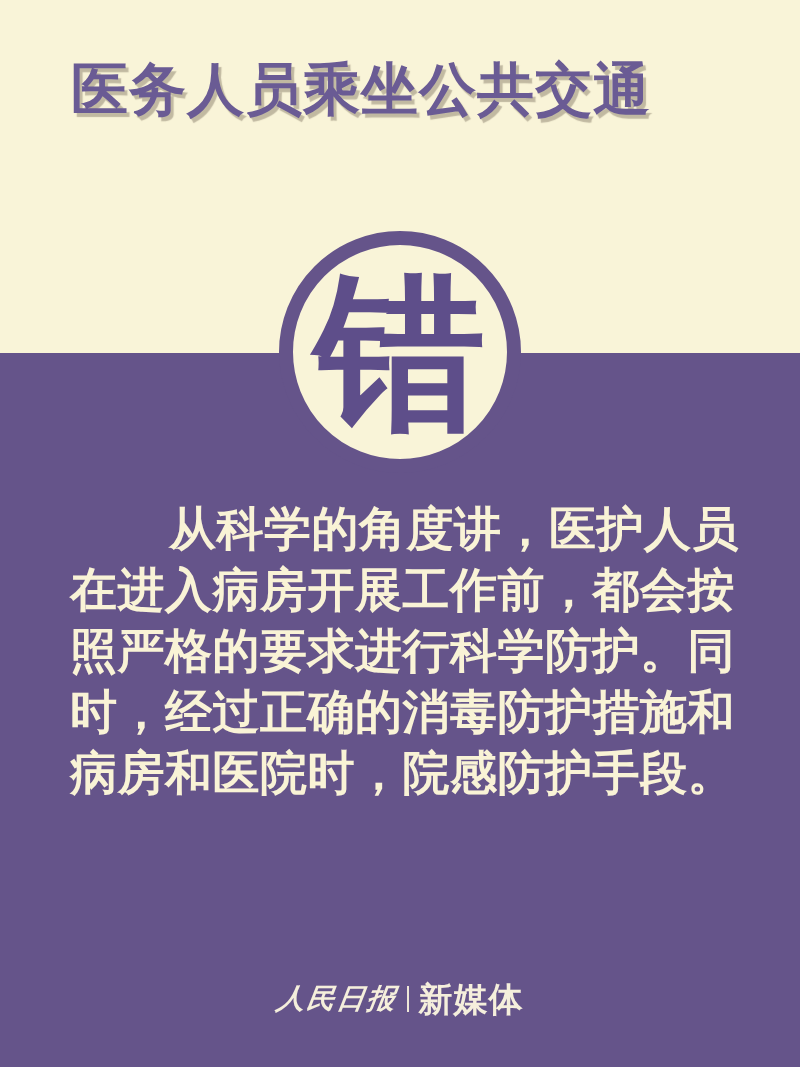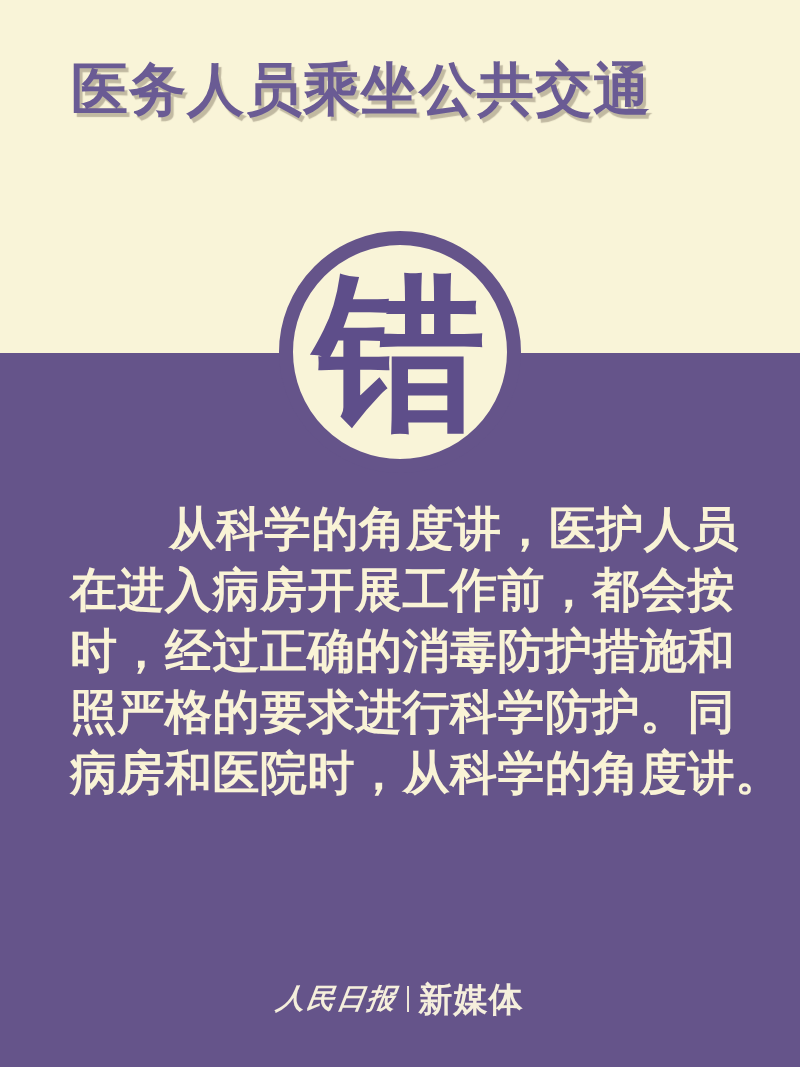--- a/index.html
+++ b/index.html
@@ -127,23 +127,23 @@
     <div>医务人员乘坐公共交通</div>
   </div>
 
   <div class="verdict-circle">
     <span class="verdict-char">错</span>
   </div>
 
   <div class="body-text">
     <div class="body-line indent">从科学的角度讲，医护人员</div>
     <div class="body-line">在进入病房开展工作前，都会按</div>
+    <div class="body-line">照严格的要求进行科学防护。同</div>
     <div class="body-line">时，经过正确的消毒防护措施和</div>
-    <div class="body-line">照严格的要求进行科学防护。同</div>
-    <div class="body-line">病房和医院时，从科学的角度讲。</div>
+    <div class="body-line">病房和医院时，院感防护手段。</div>
   </div>
 
   <div class="footer">
     <span class="masthead">人民日报</span>
     <span class="footer-divider"></span>
     <span class="brand">新媒体</span>
   </div>
 
 </div>
 

